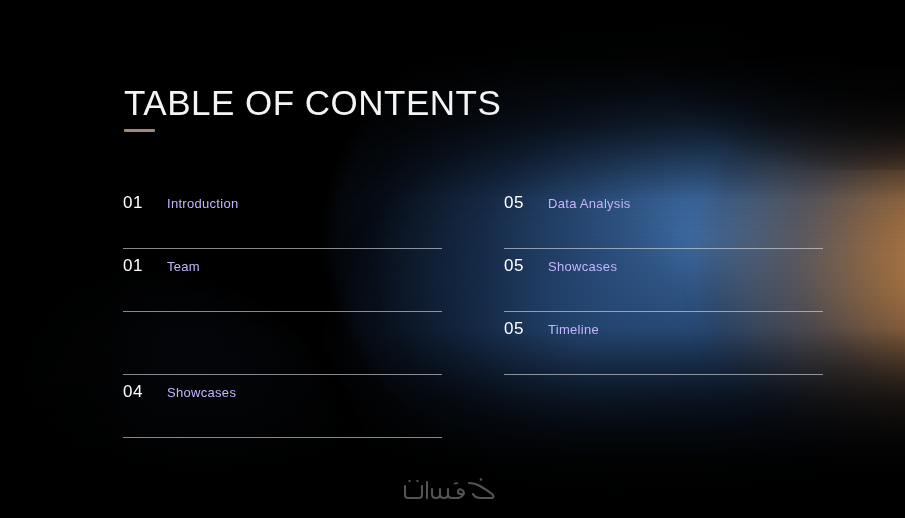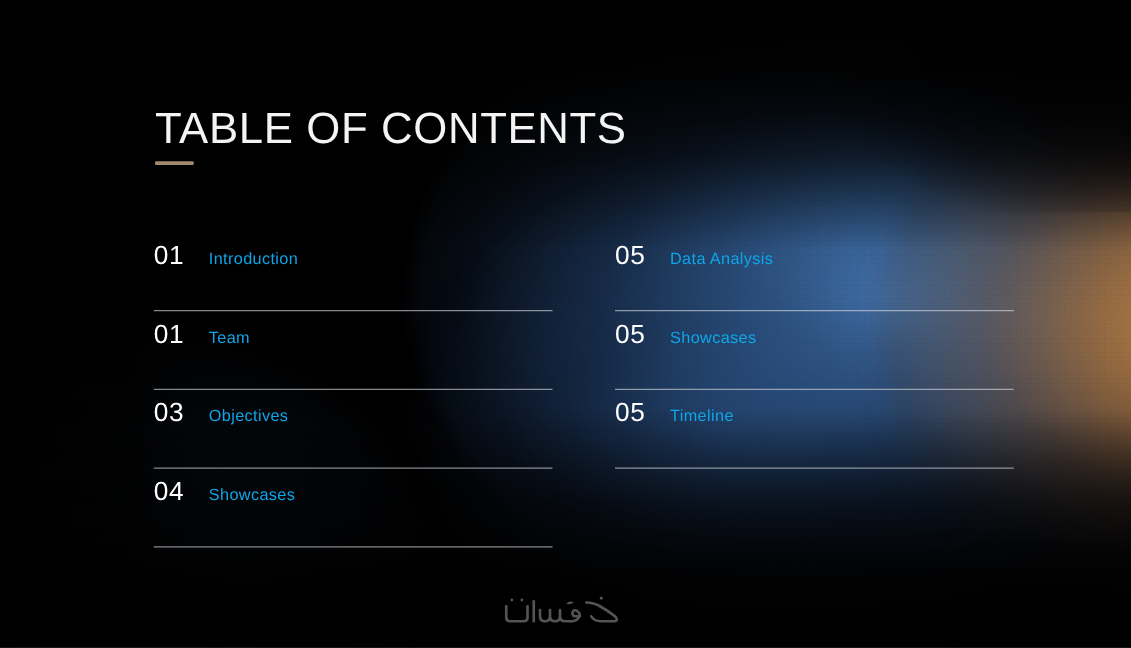--- a/index.html
+++ b/index.html
@@ -175,50 +175,50 @@
     top: 186px;
     width: 905px;
   }
 
   .toc-col {
     position: absolute;
     top: 0;
     width: 320px;
   }
   .toc-col-left  { left: 123px; }
-  .toc-col-right { left: 492px; }
+  .toc-col-right { left: 504px; }
 
   .toc-row {
     position: relative;
     height: 63px;
     box-sizing: border-box;
   }
 
   .toc-row .row-inner {
     display: flex;
     align-items: baseline;
     height: 52px;
     padding-top: 7px;
     box-sizing: border-box;
   }
 
   .toc-num {
-    font-size: 21px;
+    font-size: 17px;
     font-weight: 300;
     letter-spacing: 0.6px;
     color: #ffffff;
     min-width: 40px;
     flex: 0 0 auto;
   }
 
   .toc-label {
     font-size: 13px;
     font-weight: 400;
     letter-spacing: 0.3px;
-    color: #0ea5e9;
+    color: #c4b5fd;
     margin-left: 4px;
     white-space: nowrap;
   }
 
   .toc-sep {
     position: absolute;
     left: 0;
     bottom: 0;
     width: 319px;
     height: 1px;
@@ -276,24 +276,20 @@
 
         <div class="toc-row">
           <div class="row-inner">
             <span class="toc-num">01</span>
             <span class="toc-label">Team</span>
           </div>
           <div class="toc-sep"></div>
         </div>
 
         <div class="toc-row">
-          <div class="row-inner">
-            <span class="toc-num">03</span>
-            <span class="toc-label">Objectives</span>
-          </div>
           <div class="toc-sep"></div>
         </div>
 
         <div class="toc-row">
           <div class="row-inner">
             <span class="toc-num">04</span>
             <span class="toc-label">Showcases</span>
           </div>
           <div class="toc-sep"></div>
         </div>

